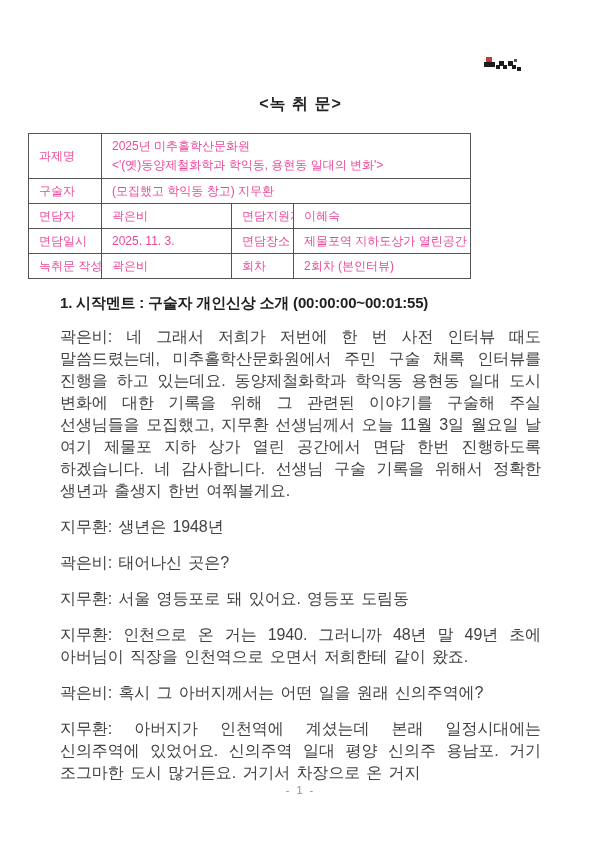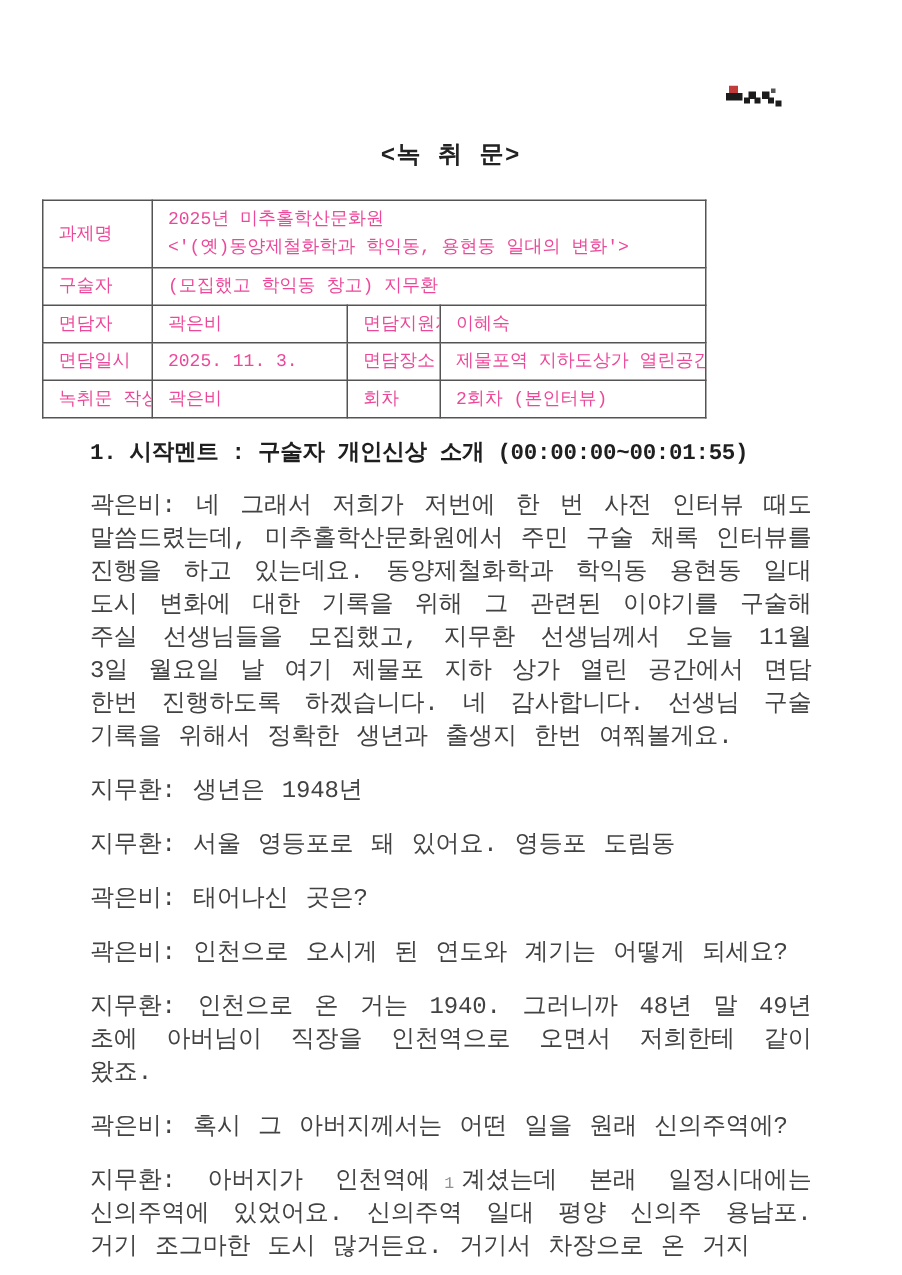--- a/index.html
+++ b/index.html
@@ -4,21 +4,21 @@
 <style>
   html, body { margin:0; padding:0; background:#ffffff; }
   .page {
     position: relative;
     width: 601px;
     height: 850px;
     margin: 0 auto;
     background: #ffffff;
     box-sizing: border-box;
     padding-top: 94px;
-    font-family: Liberation Mono, monospace;
+    font-family: Liberation Sans, sans-serif;
     color: #3d3d3d;
     overflow: hidden;
   }
   .logo {
     position: absolute;
     top: 57px;
     right: 79px;
     width: 38px;
     height: 18px;
   }
@@ -134,22 +134,21 @@
         <td>회차</td>
         <td>2회차 (본인터뷰)</td>
       </tr>
     </tbody>
   </table>
 
   <div class="section-heading">1. 시작멘트 : 구술자 개인신상 소개 (00:00:00~00:01:55)</div>
 
   <p class="para">곽은비: 네 그래서 저희가 저번에 한 번 사전 인터뷰 때도 말씀드렸는데, 미추홀학산문화원에서 주민 구술 채록 인터뷰를 진행을 하고 있는데요. 동양제철화학과 학익동 용현동 일대 도시 변화에 대한 기록을 위해 그 관련된 이야기를 구술해 주실 선생님들을 모집했고, 지무환 선생님께서 오늘 11월 3일 월요일 날 여기 제물포 지하 상가 열린 공간에서 면담 한번 진행하도록 하겠습니다. 네 감사합니다. 선생님 구술 기록을 위해서 정확한 생년과 출생지 한번 여쭤볼게요.</p>
   <p class="para">지무환: 생년은 1948년</p>
+  <p class="para">곽은비: 태어나신 곳은?</p>
   <p class="para">지무환: 서울 영등포로 돼 있어요. 영등포 도림동</p>
-  <p class="para">곽은비: 태어나신 곳은?</p>
-  <p class="para">곽은비: 인천으로 오시게 된 연도와 계기는 어떻게 되세요?</p>
   <p class="para">지무환: 인천으로 온 거는 1940. 그러니까 48년 말 49년 초에 아버님이 직장을 인천역으로 오면서 저희한테 같이 왔죠.</p>
   <p class="para">곽은비: 혹시 그 아버지께서는 어떤 일을 원래 신의주역에?</p>
   <p class="para">지무환: 아버지가 인천역에 계셨는데 본래 일정시대에는 신의주역에 있었어요. 신의주역 일대 평양 신의주 용남포. 거기 조그마한 도시 많거든요. 거기서 차장으로 온 거지</p>
 
   <div class="page-number">- 1 -</div>
 
 </div>
 
 </body></html>

